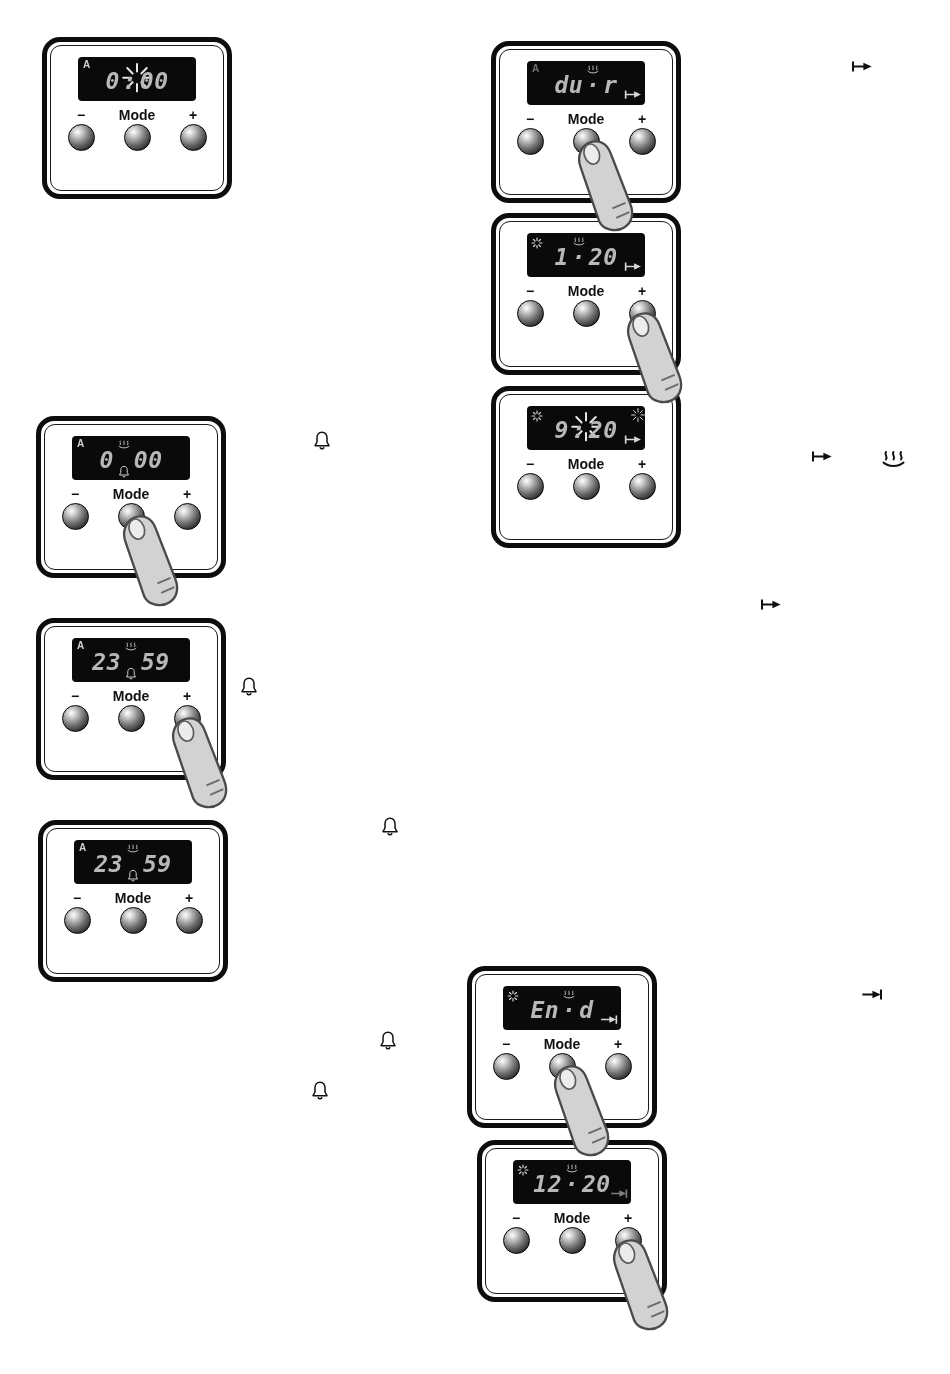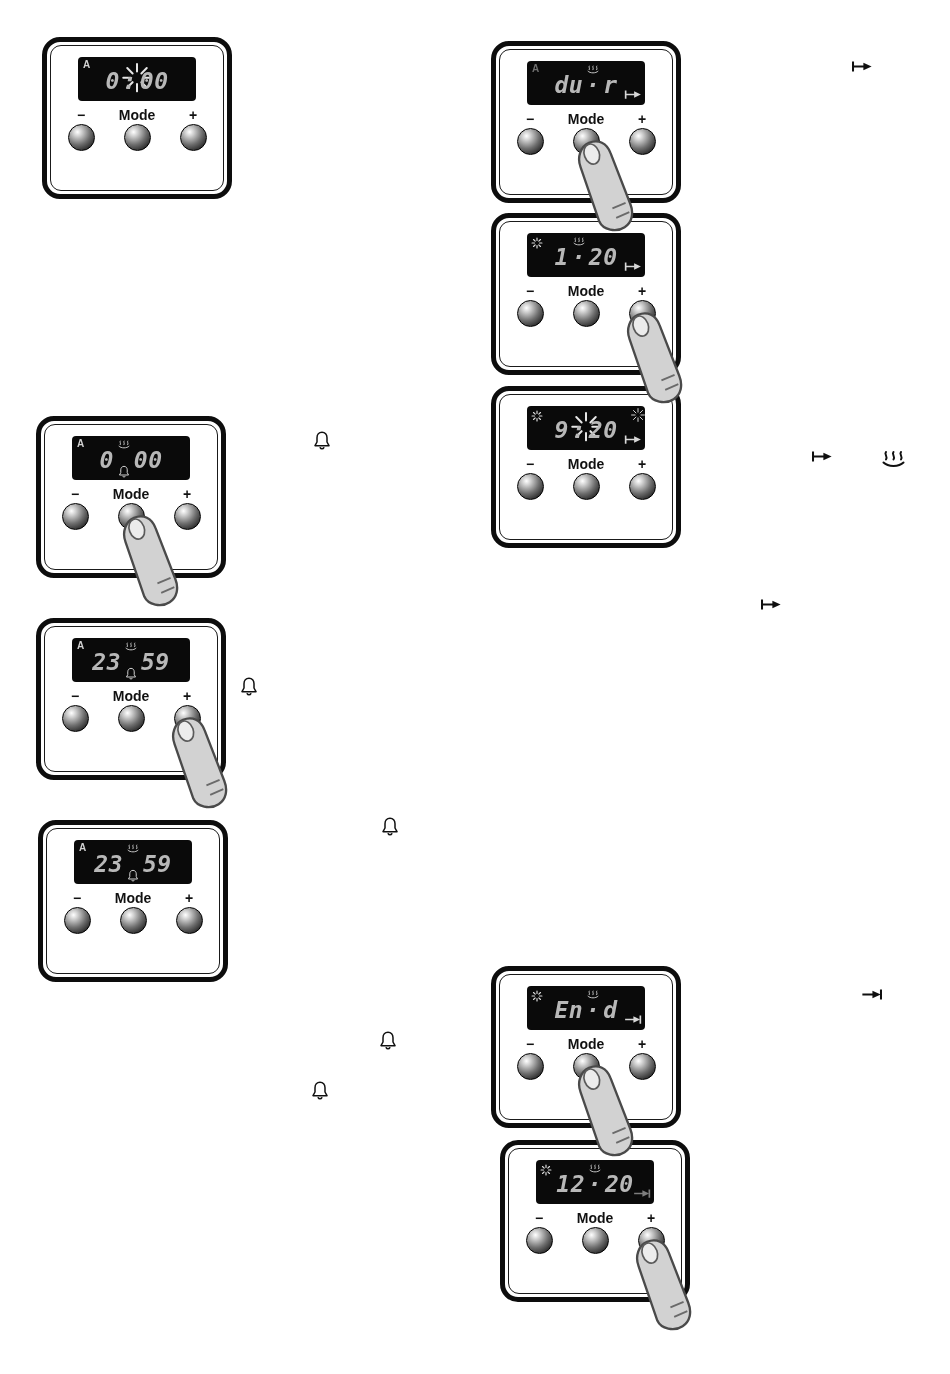--- a/index.html
+++ b/index.html
@@ -380,21 +380,21 @@
           <div class="btn"></div>
         </div>
         <div class="btn-group">
           <span class="btn-label">+</span>
           <div class="btn"></div>
         </div>
       </div>
     </div>
   </div>
 
-  <div class="panel" style="left:491px;top:966px;">
+  <div class="panel" style="left:467px;top:966px;">
     <div class="panel-inner">
       <div class="display">
         <svg class="star-in">
             <use href="#sym-star"></use>
           </svg>
         <div class="digits">
           <span>En</span>
           <span class="center-stack">
             <svg class="heat-in">
                 <use href="#sym-heat"></use>
@@ -420,21 +420,21 @@
           <span class="btn-label">+</span>
           <div class="btn"></div>
         </div>
       </div>
     </div>
     <svg class="finger mode">
         <use href="#sym-finger"></use>
       </svg>
   </div>
 
-  <div class="panel" style="left:500px;top:1140px;">
+  <div class="panel" style="left:477px;top:1140px;">
     <div class="panel-inner">
       <div class="display">
         <svg class="star-in">
             <use href="#sym-star"></use>
           </svg>
         <div class="digits">
           <span>12</span>
           <span class="center-stack">
             <svg class="heat-in">
                 <use href="#sym-heat"></use>

